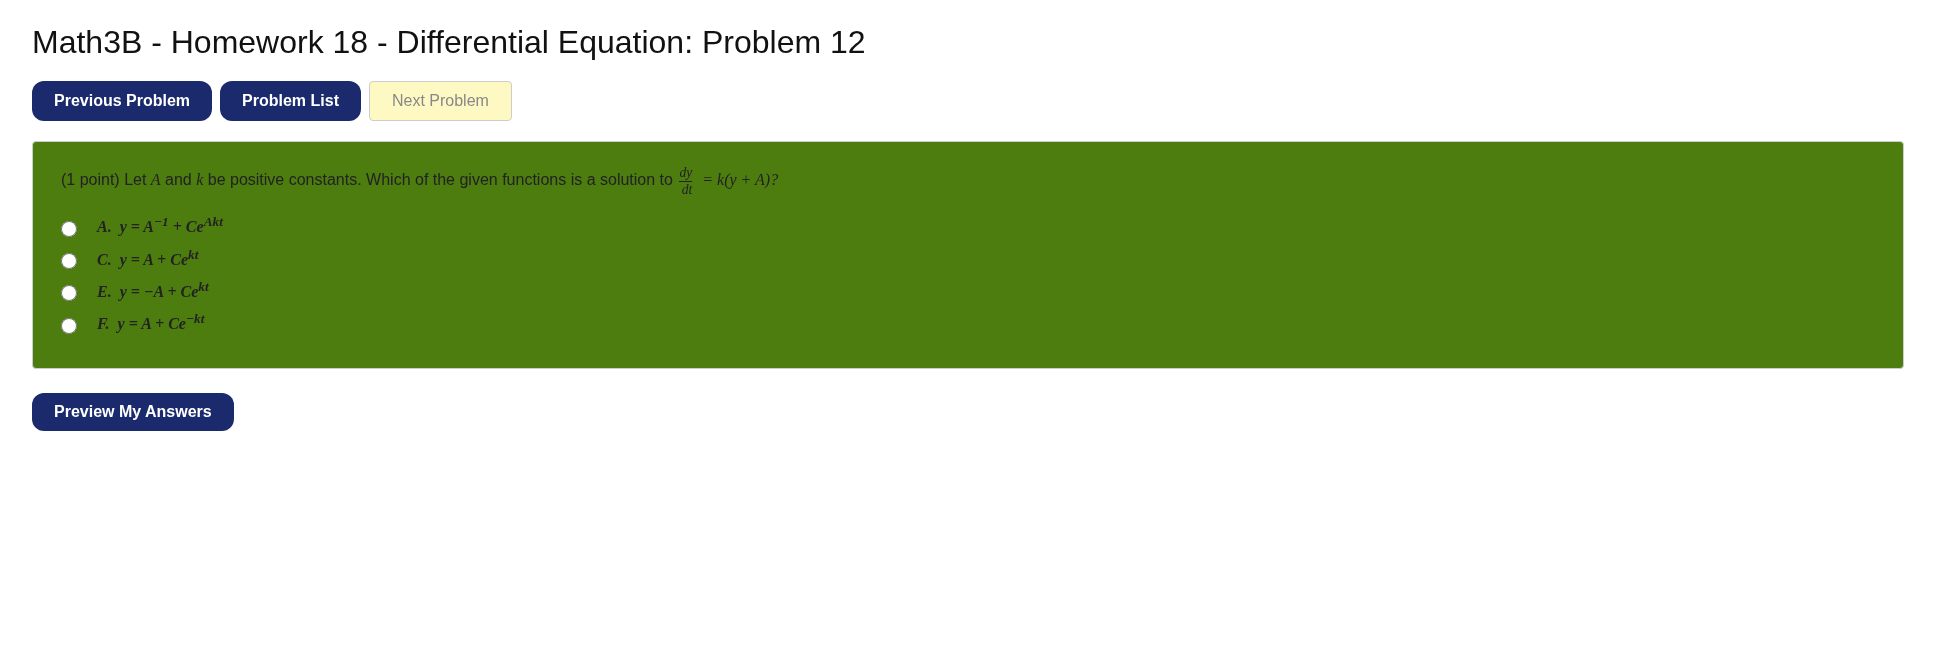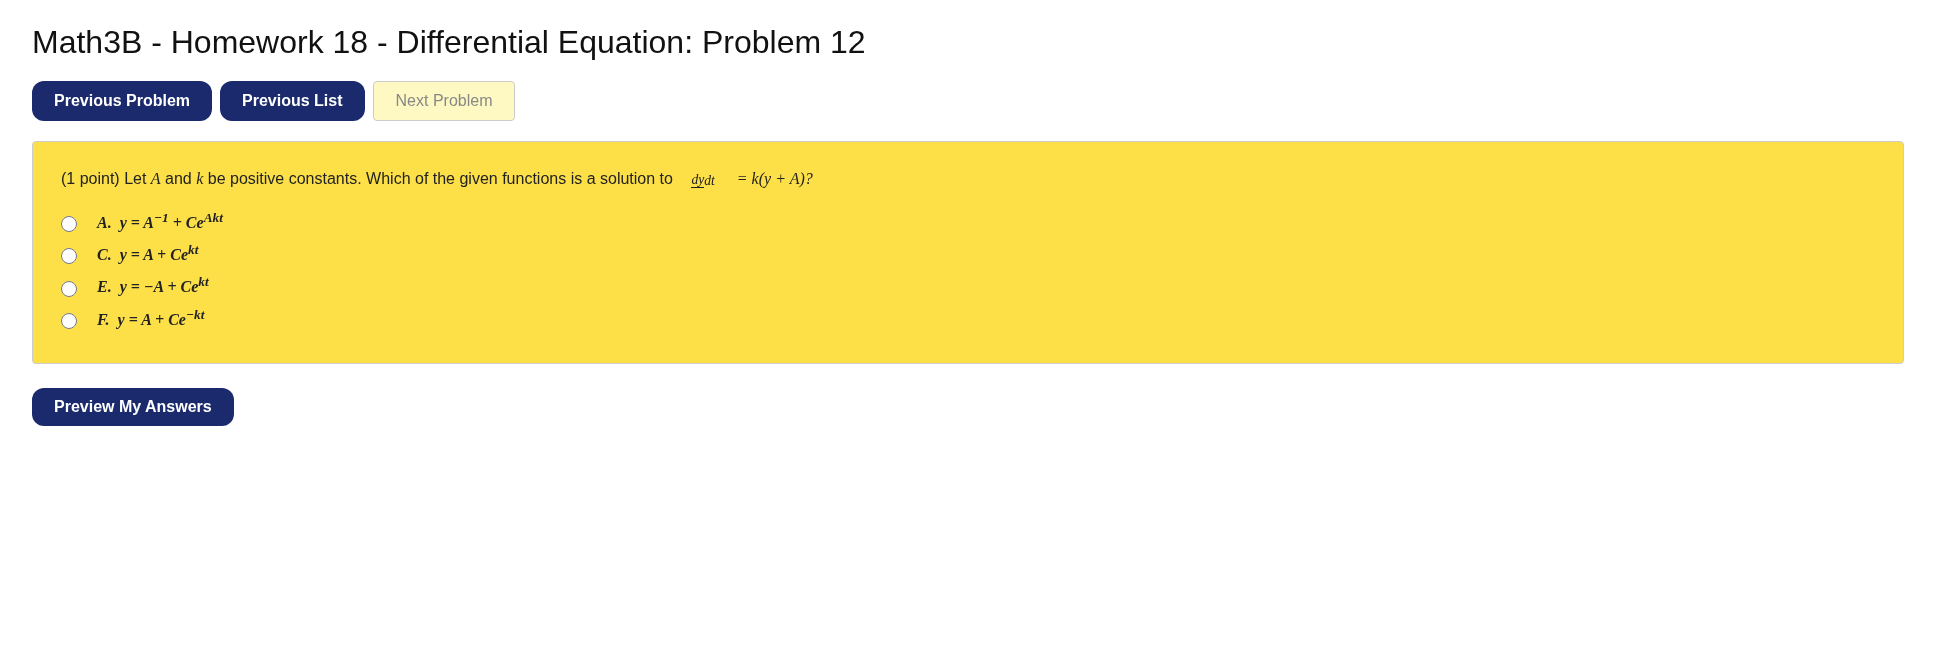--- a/index.html
+++ b/index.html
@@ -33,21 +33,21 @@
     .btn-disabled {
       background: #fef9c3;
       color: #888;
       border: 1px solid #ccc;
       padding: 10px 22px;
       font-size: 1rem;
       border-radius: 4px;
       cursor: default;
     }
     .problem-box {
-      background: #fde047;
+      background: #4d7c0f;
       border: 1px solid #ccc;
       border-radius: 4px;
       padding: 24px 28px;
       margin-bottom: 24px;
     }
     .problem-statement {
       font-size: 1rem;
       margin-bottom: 18px;
       line-height: 1.6;
     }
@@ -71,41 +71,41 @@
     .answer-options li .choice-label {
       font-style: italic;
       font-weight: bold;
     }
     .bottom-buttons {
       display: flex;
       gap: 12px;
     }
     .frac {
       display: inline-flex;
-      flex-direction: row;
-      align-items: flex-start;
+      flex-direction: column;
+      align-items: flex-end;
       vertical-align: middle;
-      margin: 0 14px;
+      margin: 0 2px;
       font-size: 0.85em;
     }
     .frac .num { border-bottom: 1px solid #222; padding-bottom: 1px; line-height: 1; }
     .frac .den { padding-top: 1px; line-height: 1; }
     .math-display {
       font-family: "Times New Roman", Times, serif;
       font-style: italic;
     }
   </style>
 </head>
 <body>
 
 <h1>Math3B - Homework 18 - Differential Equation: Problem 12</h1>
 
 <div class="nav-buttons">
   <button class="btn-dark">Previous Problem</button>
-  <button class="btn-dark">Previous List</button>
+  <button class="btn-dark">Problem List</button>
   <button class="btn-disabled" disabled="">Next Problem</button>
 </div>
 
 <div class="problem-box">
   <div class="problem-statement">
     <span>(1 point)</span>
     <span> Let <span class="math-display"><i>A</i></span> and <span class="math-display"><i>k</i></span> be positive constants. Which of the given functions is a solution to </span>
     <span class="math-display" style="white-space:nowrap;">
       <span class="frac">
         <span class="num">d<i>y</i></span>

